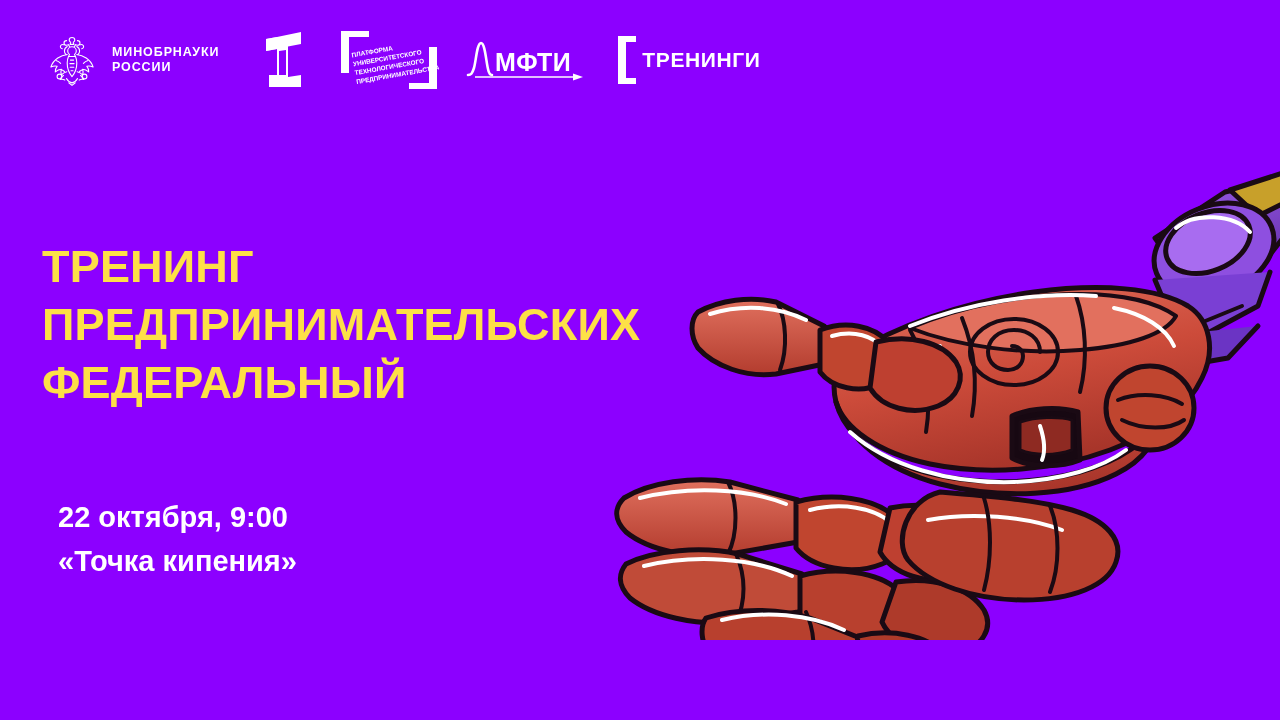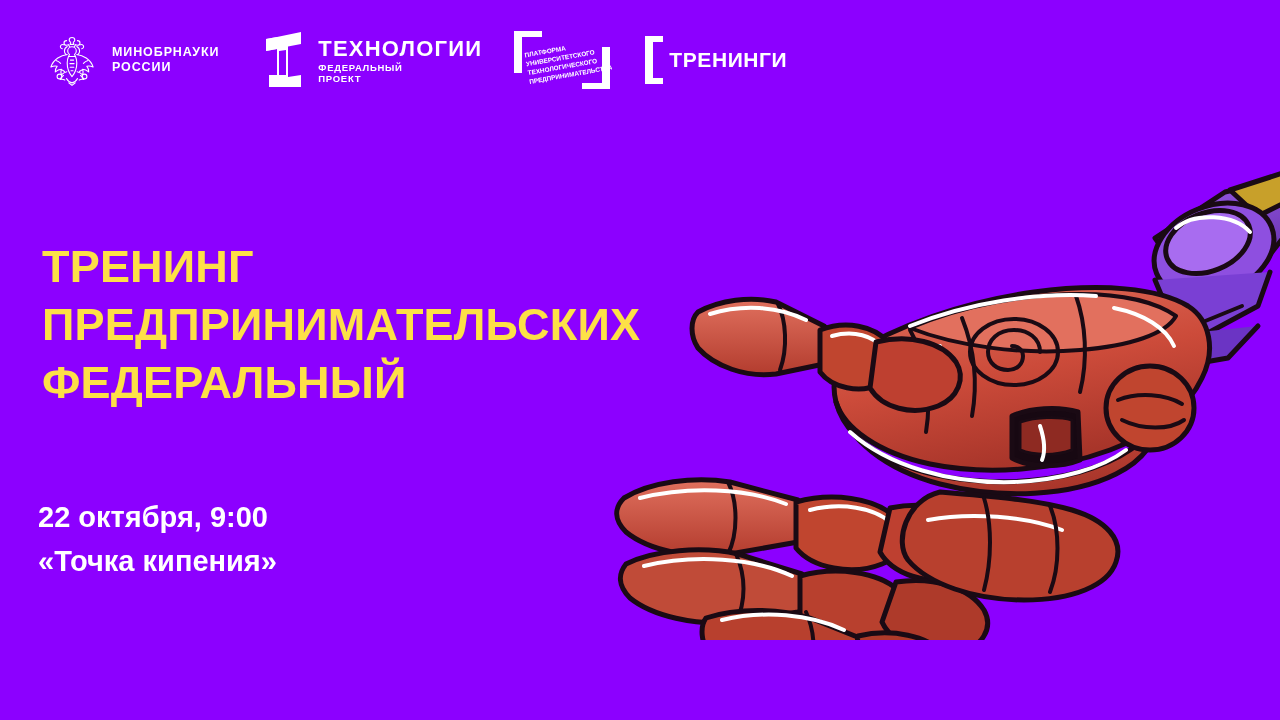--- a/index.html
+++ b/index.html
@@ -90,21 +90,21 @@
     font-size: 45px;
     font-weight: 700;
     line-height: 58px;
     letter-spacing: 0.2px;
     z-index: 5;
   }
   #headline .hl-line { display: block; white-space: nowrap; }
 
   #details {
     position: absolute;
-    left: 38px;
+    left: 58px;
     top: 495px;
     width: 640px;
     color: #ffffff;
     font-size: 29px;
     font-weight: 700;
     line-height: 44px;
     z-index: 5;
   }
   #details .dl-line { display: block; white-space: nowrap; }
 
@@ -159,42 +159,45 @@
       <svg class="mark" viewBox="0 0 52 58" aria-hidden="true">
         <g fill="#ffffff">
           <polygon points="20,6 44,1 44,13 31,15.5 31,46 44,44 44,56 12,56 12,44 20,44"></polygon>
           <polygon points="20,6 20,18 9,20 9,8"></polygon>
           <polygon points="9,8 9,20 20,18 20,6" opacity="0.82"></polygon>
         </g>
         <g fill="#8c00ff">
           <polygon points="22,20 29,19 29,44 22,44"></polygon>
         </g>
       </svg>
-      <div class="text-col">
-        <div class="t-main">ТЕХНОЛОГИИ</div>
-        <div class="t-sub">ФЕДЕРАЛЬНЫЙ
-ПРОЕКТ</div>
-      </div>
     </div>
 
     <div class="logo-block" id="logo-platform">
       <svg width="100" height="62" viewBox="0 0 100 62" aria-hidden="true">
         <g fill="#ffffff">
           <polygon points="2,2 30,2 30,8 10,8 10,44 2,44"></polygon>
           <polygon points="98,60 70,60 70,54 90,54 90,18 98,18"></polygon>
         </g>
         <g fill="#ffffff" font-family="Liberation Sans, sans-serif" font-size="6.4" font-weight="700" transform="rotate(-10 50 31)">
           <text x="14" y="22">ПЛАТФОРМА</text>
           <text x="14" y="31">УНИВЕРСИТЕТСКОГО</text>
           <text x="14" y="40">ТЕХНОЛОГИЧЕСКОГО</text>
           <text x="14" y="49">ПРЕДПРИНИМАТЕЛЬСТВА</text>
         </g>
       </svg>
     </div>
 
+    <div class="logo-block" id="logo-mfti">
+      <svg width="120" height="50" viewBox="0 0 120 50" aria-hidden="true">
+        <path d="M3 40 C6 40 7 39 9 33 C11 26 12 8 16 8 C20 8 21 26 23 34 C24 39 25 40 27 40" fill="none" stroke="#ffffff" stroke-width="2.6" stroke-linecap="round" stroke-linejoin="round"></path>
+        <path d="M10 42 L108 42" stroke="#ffffff" stroke-width="1.6"></path>
+        <polygon points="108,38.5 118,42 108,45.5" fill="#ffffff"></polygon>
+        <text x="30" y="36" fill="#ffffff" font-family="Liberation Sans, sans-serif" font-size="25" font-weight="800" letter-spacing="0.4">МФТИ</text>
+      </svg>
+    </div>
 
     <div class="logo-block" id="logo-trainings">
       <svg width="24" height="52" viewBox="0 0 24 52" aria-hidden="true">
         <polygon points="21,2 3,2 3,50 21,50 21,44 11,44 11,8 21,8" fill="#ffffff"></polygon>
       </svg>
       <div class="tr-text">ТРЕНИНГИ</div>
     </div>
 
   </div>
 

